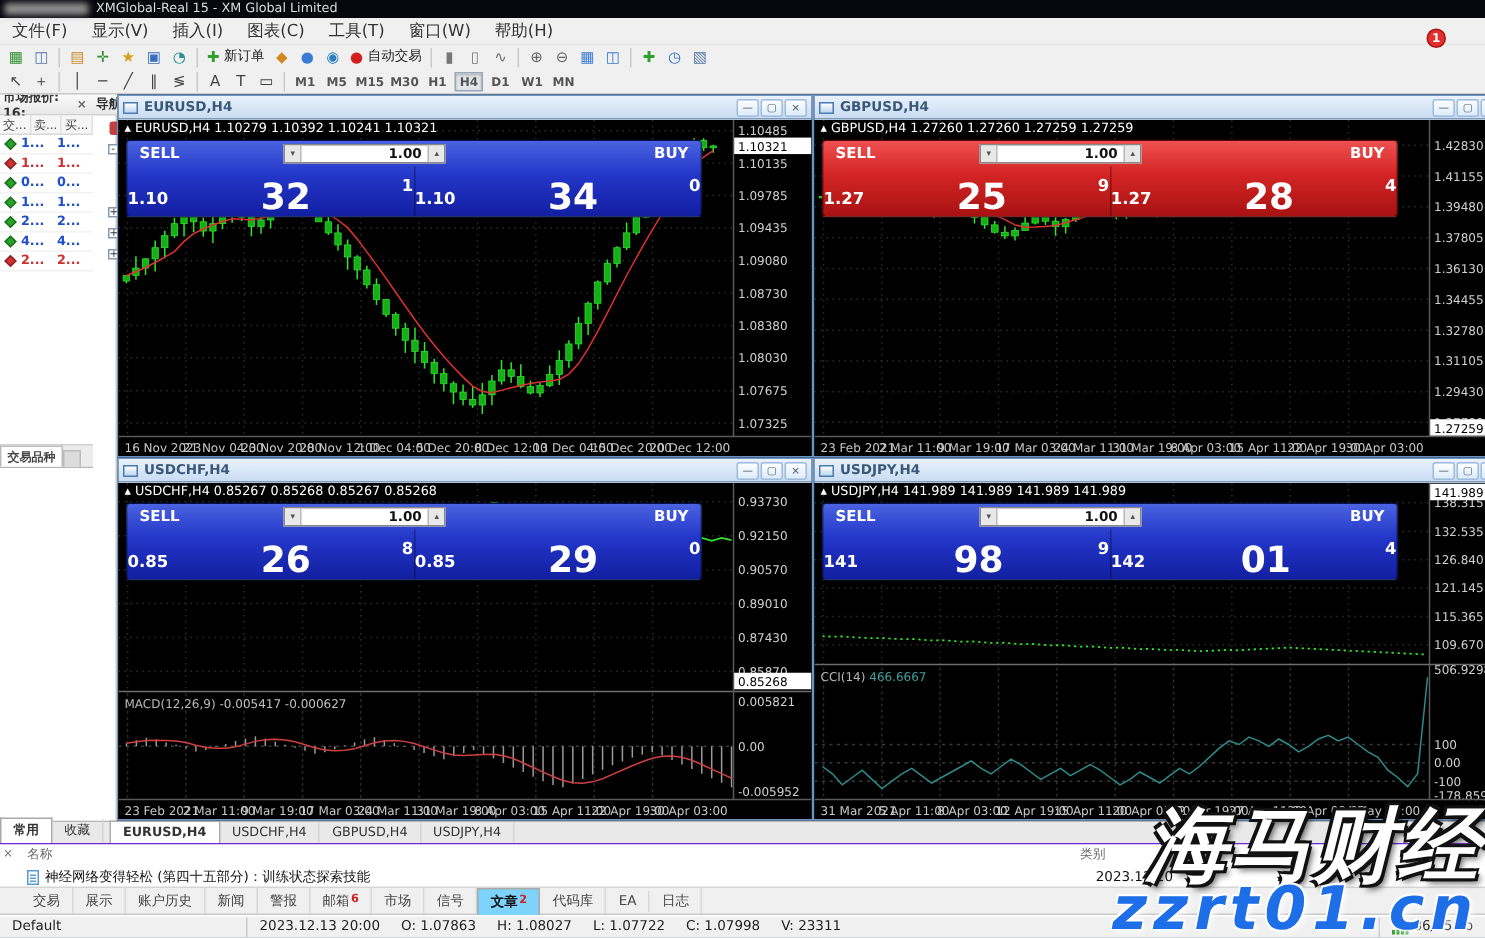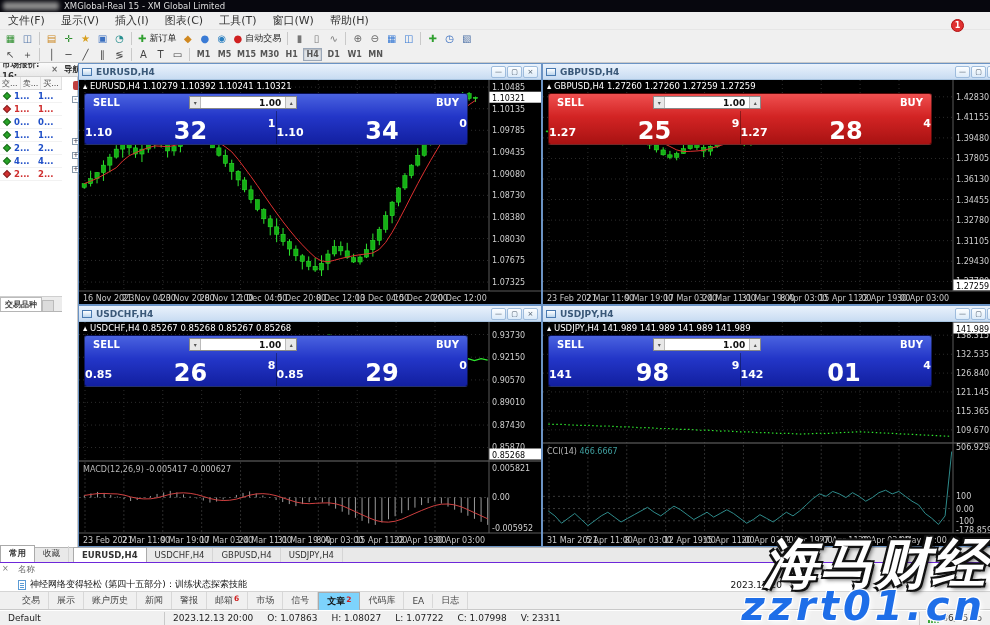--- a/index.html
+++ b/index.html
@@ -992,20 +992,21 @@
     <div class="btab active">EURUSD,H4</div>
     <div class="btab">USDCHF,H4</div>
     <div class="btab">GBPUSD,H4</div>
     <div class="btab">USDJPY,H4</div>
   </div>
 
 <div id="terminal">
   <div id="term-x">×</div>
   <div id="term-hdr">
     <div class="c1">名称</div>
+    <div class="c2">类别</div>
   </div>
   <div id="term-row">
     <div class="c1">
         <span class="docic"></span>
         <span>神经网络变得轻松 (第四十五部分)：训练状态探索技能</span>
       </div>
     <div class="c3">2023.12.20</div>
   </div>
 </div>
 

